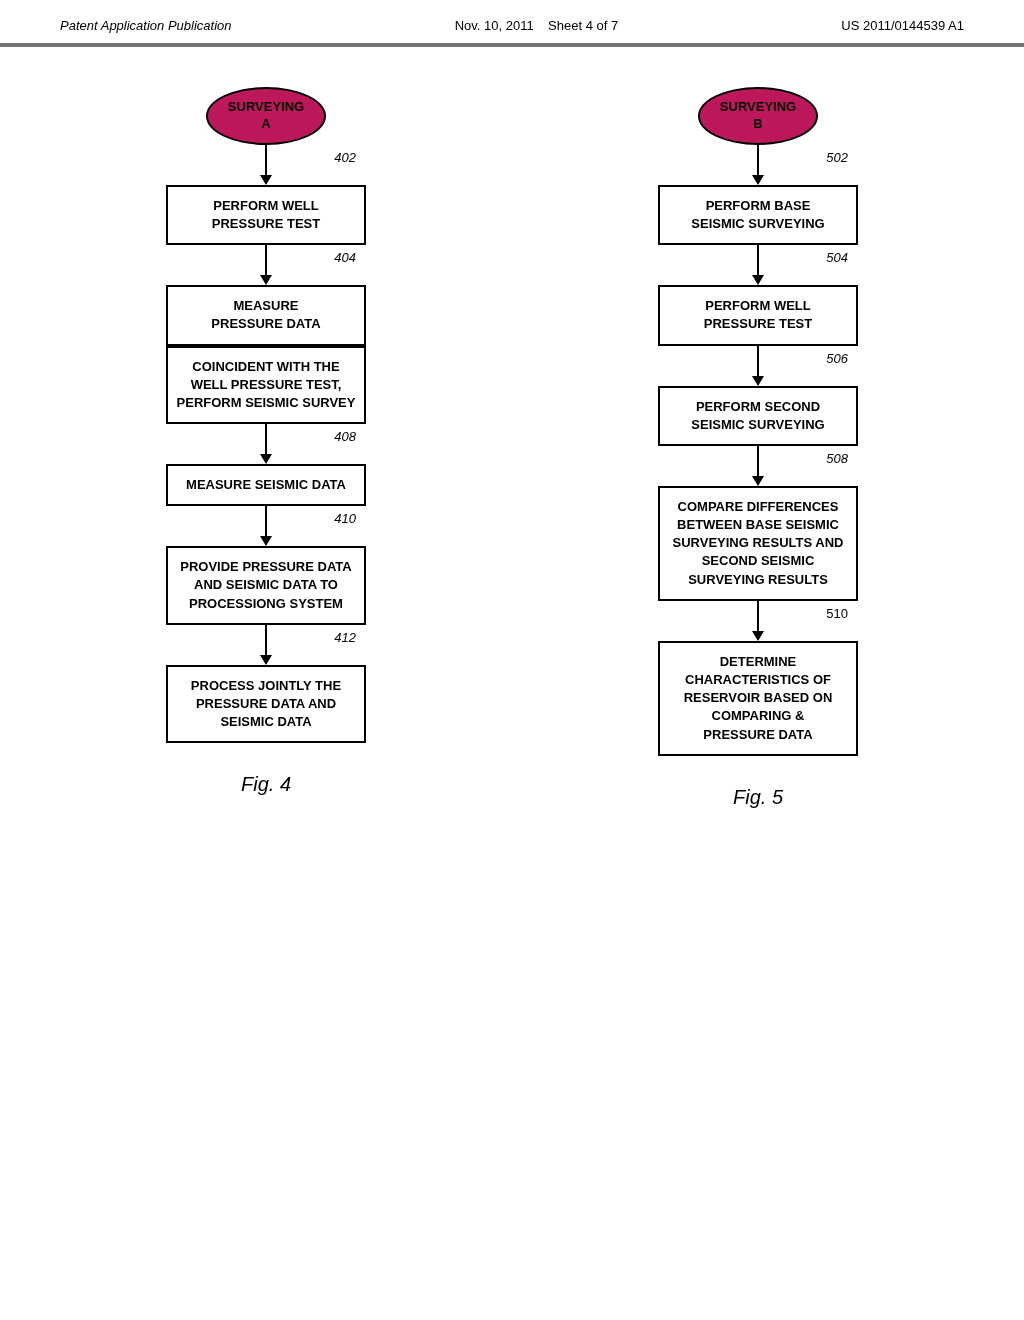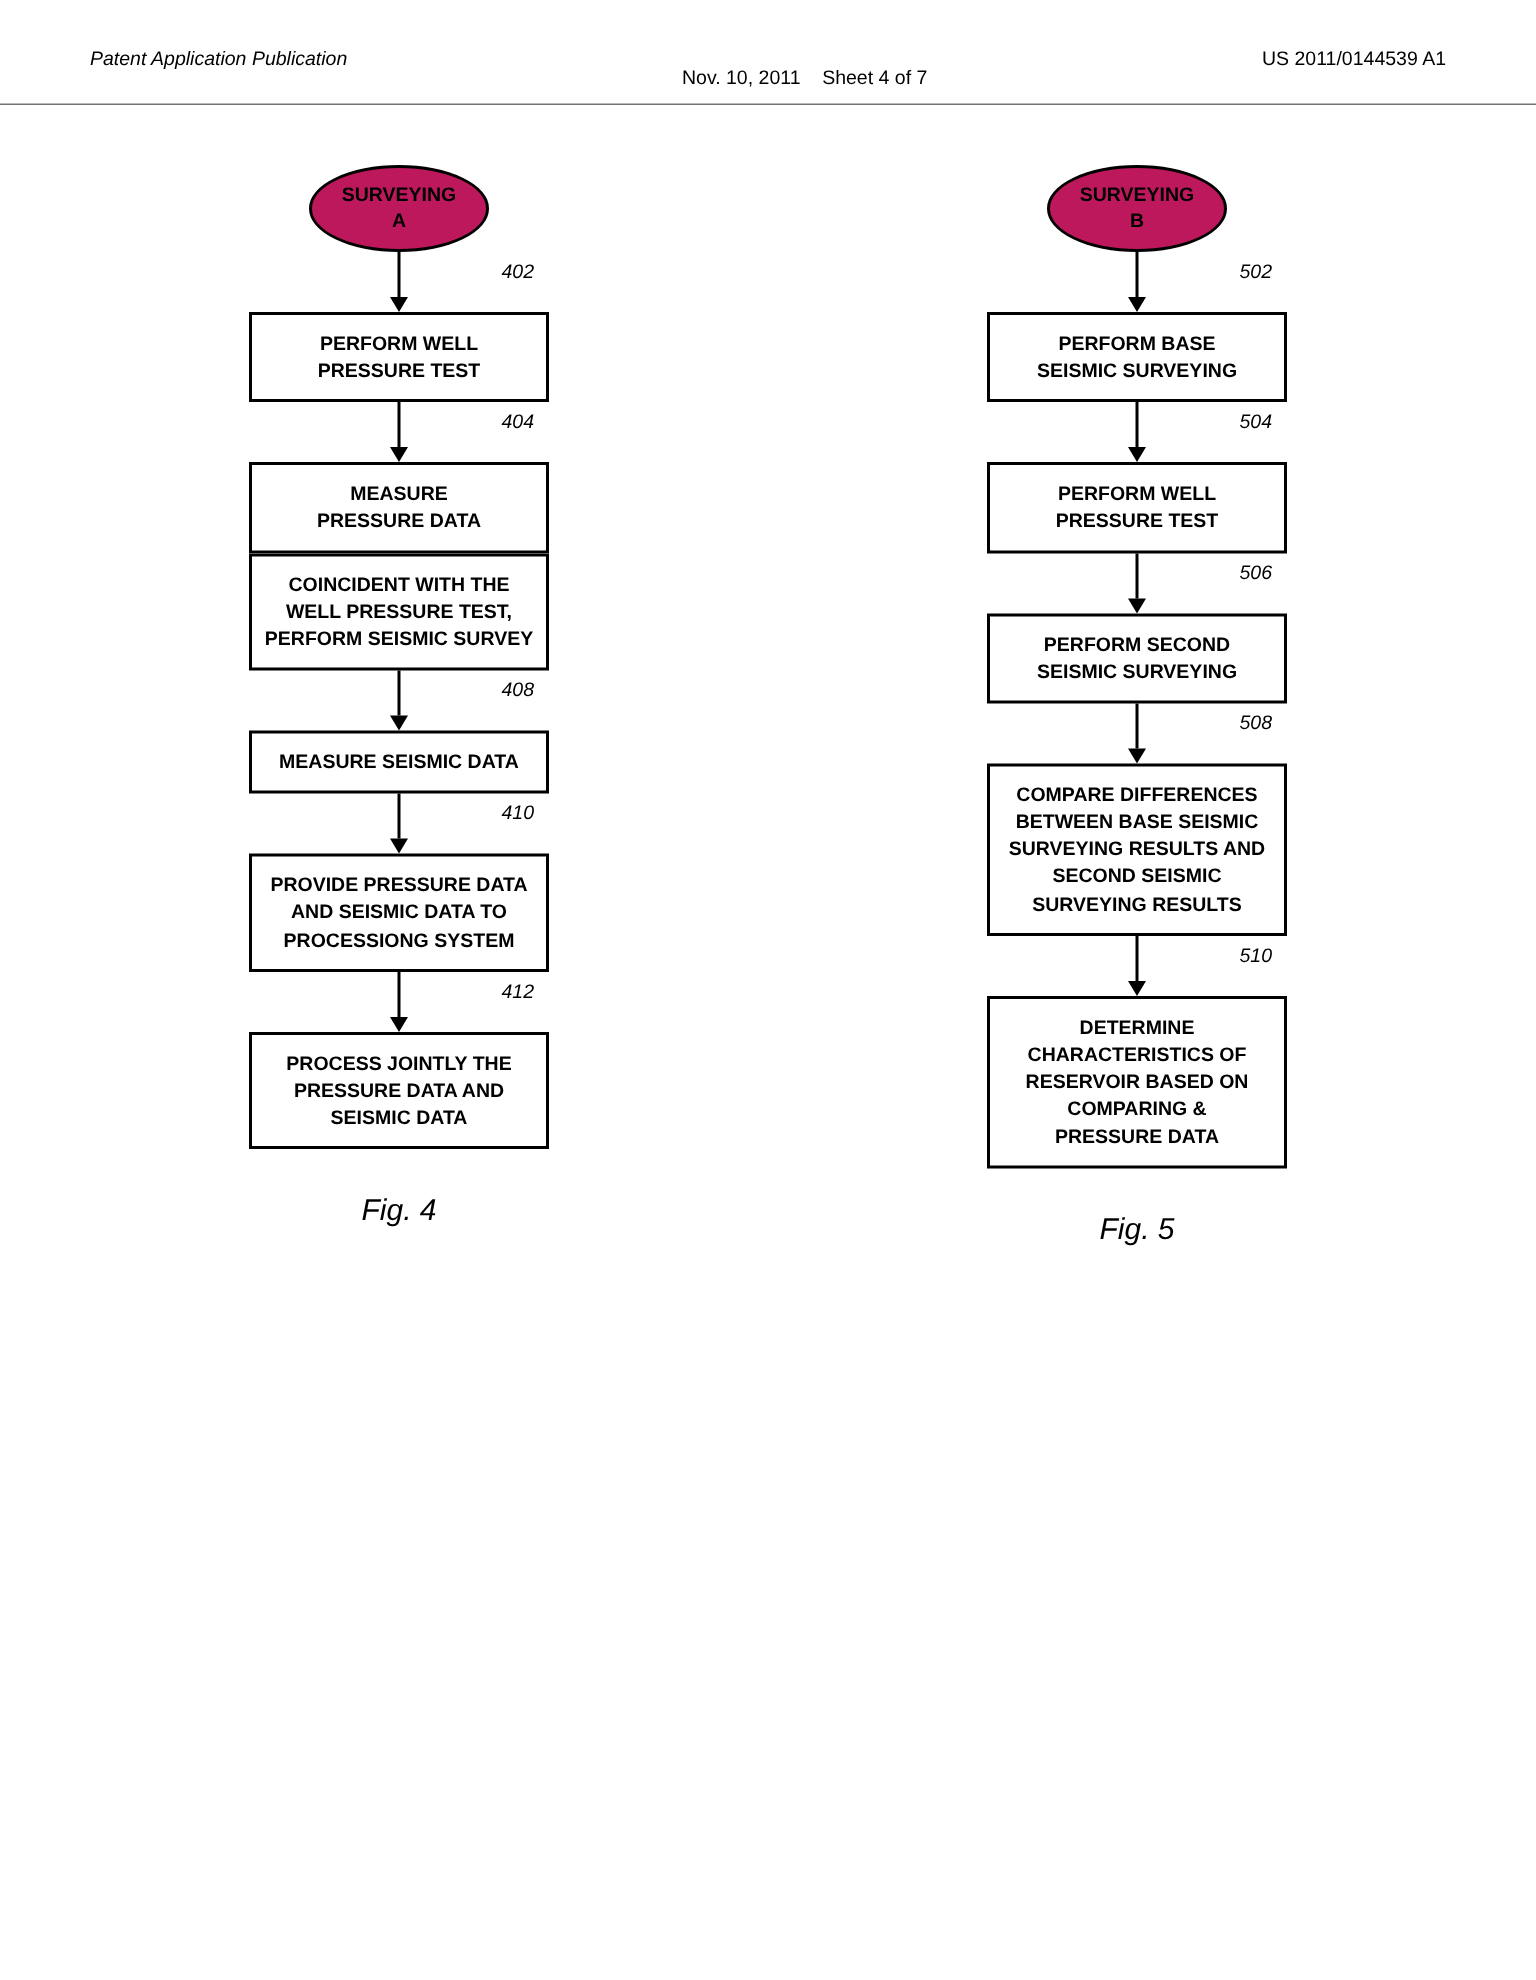--- a/index.html
+++ b/index.html
@@ -17,26 +17,26 @@
       background: #fff;
       padding: 0;
     }
 
     
     .header {
       display: flex;
       justify-content: space-between;
       align-items: center;
       padding: 18px 60px 10px 60px;
-      border-bottom: 1px solid #737373;
+      border-bottom: 4px solid #737373;
       font-size: 13px;
     }
 
     .header-left { font-style: italic; }
-    .header-center { font-weight: normal; margin-top: 26px; }
+    .header-center { font-weight: normal; }
     .header-right { font-weight: normal; }
 
     
     .main-content {
       display: flex;
       flex-direction: row;
       padding: 40px 30px 20px 30px;
       gap: 0;
     }
 
@@ -285,21 +285,21 @@
       <div class="process-box">
         <span>COMPARE DIFFERENCES<br>BETWEEN BASE SEISMIC<br>SURVEYING RESULTS AND<br>SECOND SEISMIC<br>SURVEYING RESULTS</span>
       </div>
 
       <div class="arrow-wrapper">
         <div style="position:relative; width:100%; display:flex; justify-content:center;">
           <div class="arrow-down">
             <div class="arrow-shaft" style="height:30px;"></div>
             <div class="arrow-head"></div>
           </div>
-          <span style="position:absolute; right:10px; top:5px; font-size:13px; font-style:italic;">510</span>
+          <span style="position:absolute; right:10px; top:5px; font-size:13px; ">510</span>
         </div>
       </div>
 
       <div class="process-box">
         <span>DETERMINE<br>CHARACTERISTICS OF<br>RESERVOIR BASED ON<br>COMPARING &amp;<br>PRESSURE DATA</span>
       </div>
 
       <div class="fig-label">Fig. 5</div>
 
     </div>

